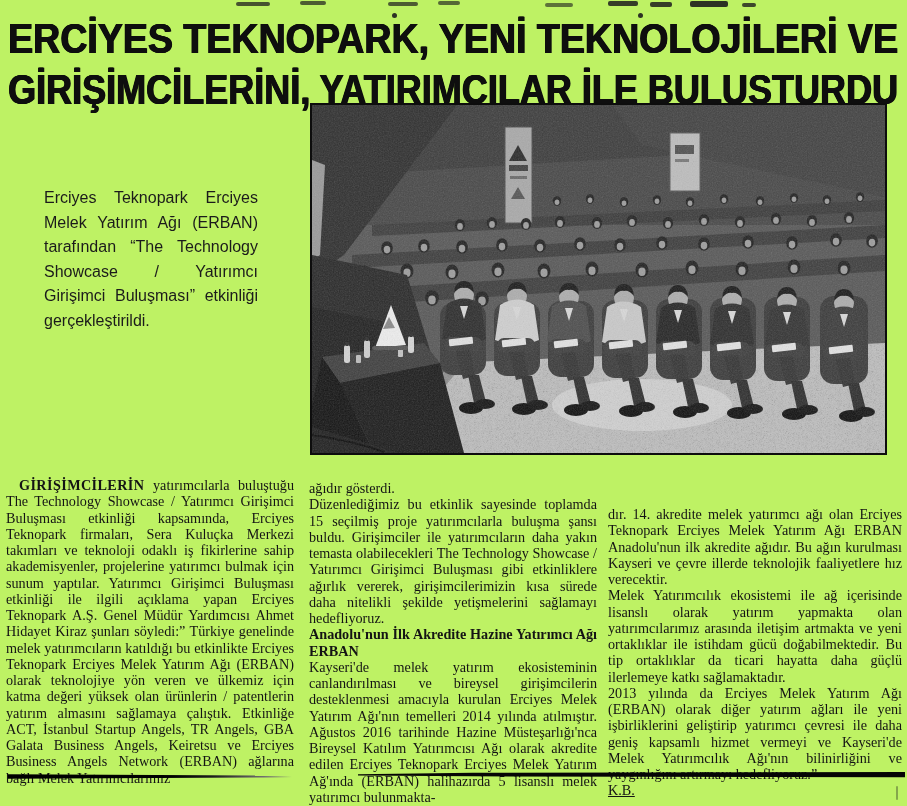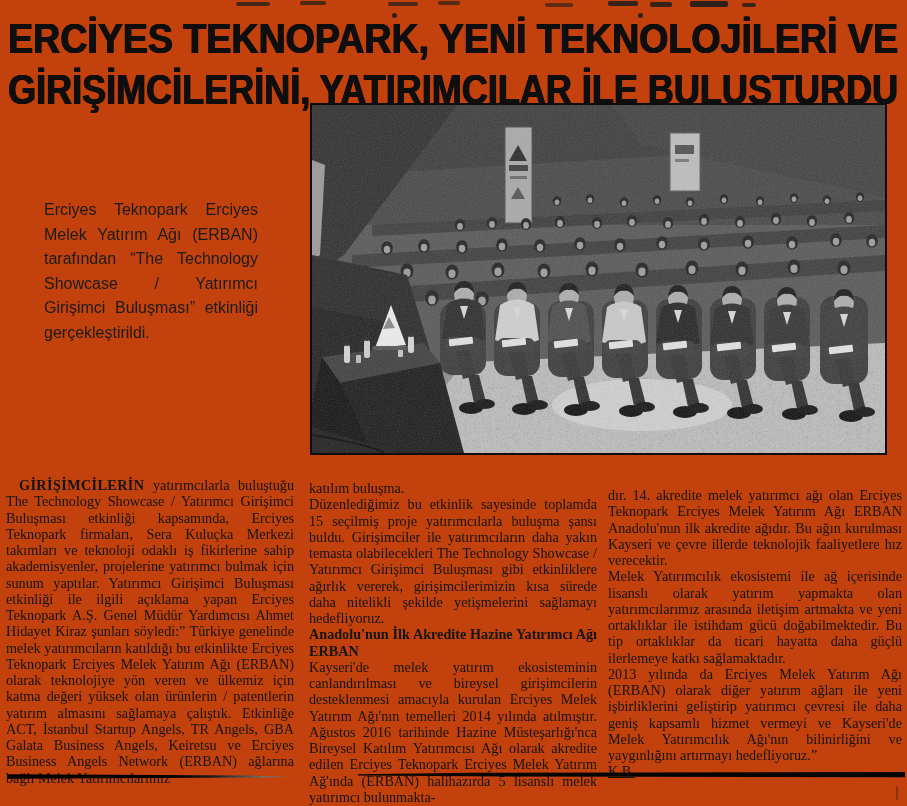--- a/index.html
+++ b/index.html
@@ -1,40 +1,40 @@
 <!DOCTYPE html>
 <html><head>
 <meta charset="utf-8">
 <style>
   html,body{margin:0;padding:0;}
   body{width:907px;height:806px;background:#f4f4f2;}
-  .page{position:relative;width:907px;height:806px;background:#c2410c;overflow:hidden;
+  .page{position:relative;width:907px;height:806px;background:#bef264;overflow:hidden;
         font-family:"Liberation Serif",serif;color:#121212;}
   
   .hl{position:absolute;left:8px;width:892px;white-space:nowrap;overflow:visible;}
   .hl span{display:inline-block;transform-origin:left center;
            font-family:"Liberation Sans",sans-serif;font-weight:700;
            font-size:43px;line-height:43px;color:#0e0e0e;letter-spacing:0px;
            text-shadow:0.8px 0 currentColor,-0.6px 0 currentColor,0 0.4px currentColor;}
   .hl1{top:17px;} .hl2{top:55px;margin-top:13px;}
   
-  .intro{position:absolute;left:44px;top:198px;width:214px;
+  .intro{position:absolute;left:44px;top:186px;width:214px;
          font-family:"Liberation Sans",sans-serif;font-size:16px;line-height:24.5px;
          text-align:justify;color:#1b1b1b;}
   
   .photo-frame{position:absolute;left:310px;top:103px;width:577px;height:352px;
                border:2px solid #0d0d0d;box-sizing:border-box;background:#565656;}
   .photo-frame svg{display:block;}
   
   .col{position:absolute;width:288px;font-size:14.2px;line-height:16.25px;
        text-align:justify;color:#141414;}
   .col p{margin:0;}
   .col-left{left:6px;top:477px;}
   .col-mid{left:309px;top:480px;}
-  .col-right{left:608px;top:487px;width:294px;}
+  .col-right{left:608px;top:506px;width:294px;}
   .lead{font-weight:700;letter-spacing:.4px;margin-left:13px;}
   .subhead{font-weight:600;}
   .sig{margin-top:2px;text-decoration:underline;}
   
   .rule{position:absolute;background:#060606;}
   .rule-left{left:8px;top:774px;width:284px;height:5px;
     background:linear-gradient(to right,#000 0 58%,#1c1c1c 72%,#6f6f6f 90%,rgba(0,0,0,0) 100%);
     clip-path:polygon(0 5%,100% 32%,100% 68%,0 95%);}
   .rule-right{left:358px;top:772px;width:547px;height:6px;background:#050505;
     clip-path:polygon(0 38%,21% 12%,100% 0,100% 88%,21% 72%,0 58%);}
@@ -242,21 +242,21 @@
 
       <rect width="573" height="348" filter="url(#gr)" opacity="0.22"></rect>
     </svg>
   </div>
 
   <div class="col col-left">
     <p><span class="lead">GİRİŞİMCİLERİN</span><span> yatırımcılarla buluştuğu The Technology Showcase / Yatırımcı Girişimci Buluşması etkinliği kapsamında, Erciyes Teknopark firmaları, Sera Kuluçka Merkezi takımları ve teknoloji odaklı iş fikirlerine sahip akademisyenler, projelerine yatırımcı bulmak için sunum yaptılar. Yatırımcı Girişimci Buluşması etkinliği ile ilgili açıklama yapan Erciyes Teknopark A.Ş. Genel Müdür Yardımcısı Ahmet Hidayet Kiraz şunları söyledi:” Türkiye genelinde melek yatırımcıların katıldığı bu etkinlikte Erciyes Teknopark Erciyes Melek Yatırım Ağı (ERBAN) olarak teknolojiye yön veren ve ülkemiz için katma değeri yüksek olan ürünlerin / patentlerin yatırım almasını sağlamaya çalıştık. Etkinliğe ACT, İstanbul Startup Angels, TR Angels, GBA Galata Business Angels, Keiretsu ve Erciyes Business Angels Network (ERBAN) ağlarına bağlı Melek Yatırımcılarımız</span></p>
   </div>
 
   <div class="col col-mid">
-    <p>katılım buluşma.</p>
+    <p>ağıdır gösterdi.</p>
     <p>Düzenlediğimiz bu etkinlik sayesinde toplamda 15 seçilmiş proje yatırımcılarla buluşma şansı buldu. Girişimciler ile yatırımcıların daha yakın temasta olabilecekleri The Technology Showcase / Yatırımcı Girişimci Buluşması gibi etkinliklere ağırlık vererek, girişimcilerimizin kısa sürede daha nitelikli şekilde yetişmelerini sağlamayı hedefliyoruz.</p>
     <p class="subhead">Anadolu'nun İlk Akredite Hazine Yatırımcı Ağı ERBAN</p>
     <p>Kayseri'de melek yatırım ekosisteminin canlandırılması ve bireysel girişimcilerin desteklenmesi amacıyla kurulan Erciyes Melek Yatırım Ağı'nın temelleri 2014 yılında atılmıştır. Ağustos 2016 tarihinde Hazine Müsteşarlığı'nca Bireysel Katılım Yatırımcısı Ağı olarak akredite edilen Erciyes Teknopark Erciyes Melek Yatırım Ağ'ında (ERBAN) halihazırda 5 lisanslı melek yatırımcı bulunmakta-</p>
   </div>
 
   <div class="col col-right">
     <p>dır. 14. akredite melek yatırımcı ağı olan Erciyes Teknopark Erciyes Melek Yatırım Ağı ERBAN Anadolu'nun ilk akredite ağıdır. Bu ağın kurulması Kayseri ve çevre illerde teknolojik faaliyetlere hız verecektir.</p>
     <p>Melek Yatırımcılık ekosistemi ile ağ içerisinde lisanslı olarak yatırım yapmakta olan yatırımcılarımız arasında iletişim artmakta ve yeni ortaklıklar ile istihdam gücü doğabilmektedir. Bu tip ortaklıklar da ticari hayatta daha güçlü ilerlemeye katkı sağlamaktadır.</p>
     <p>2013 yılında da Erciyes Melek Yatırım Ağı (ERBAN) olarak diğer yatırım ağları ile yeni işbirliklerini geliştirip yatırımcı çevresi ile daha geniş kapsamlı hizmet vermeyi ve Kayseri'de Melek Yatırımcılık Ağı'nın bilinirliğini ve yaygınlığını artırmayı hedefliyoruz.”</p>
     <p class="sig">K.B.</p>

